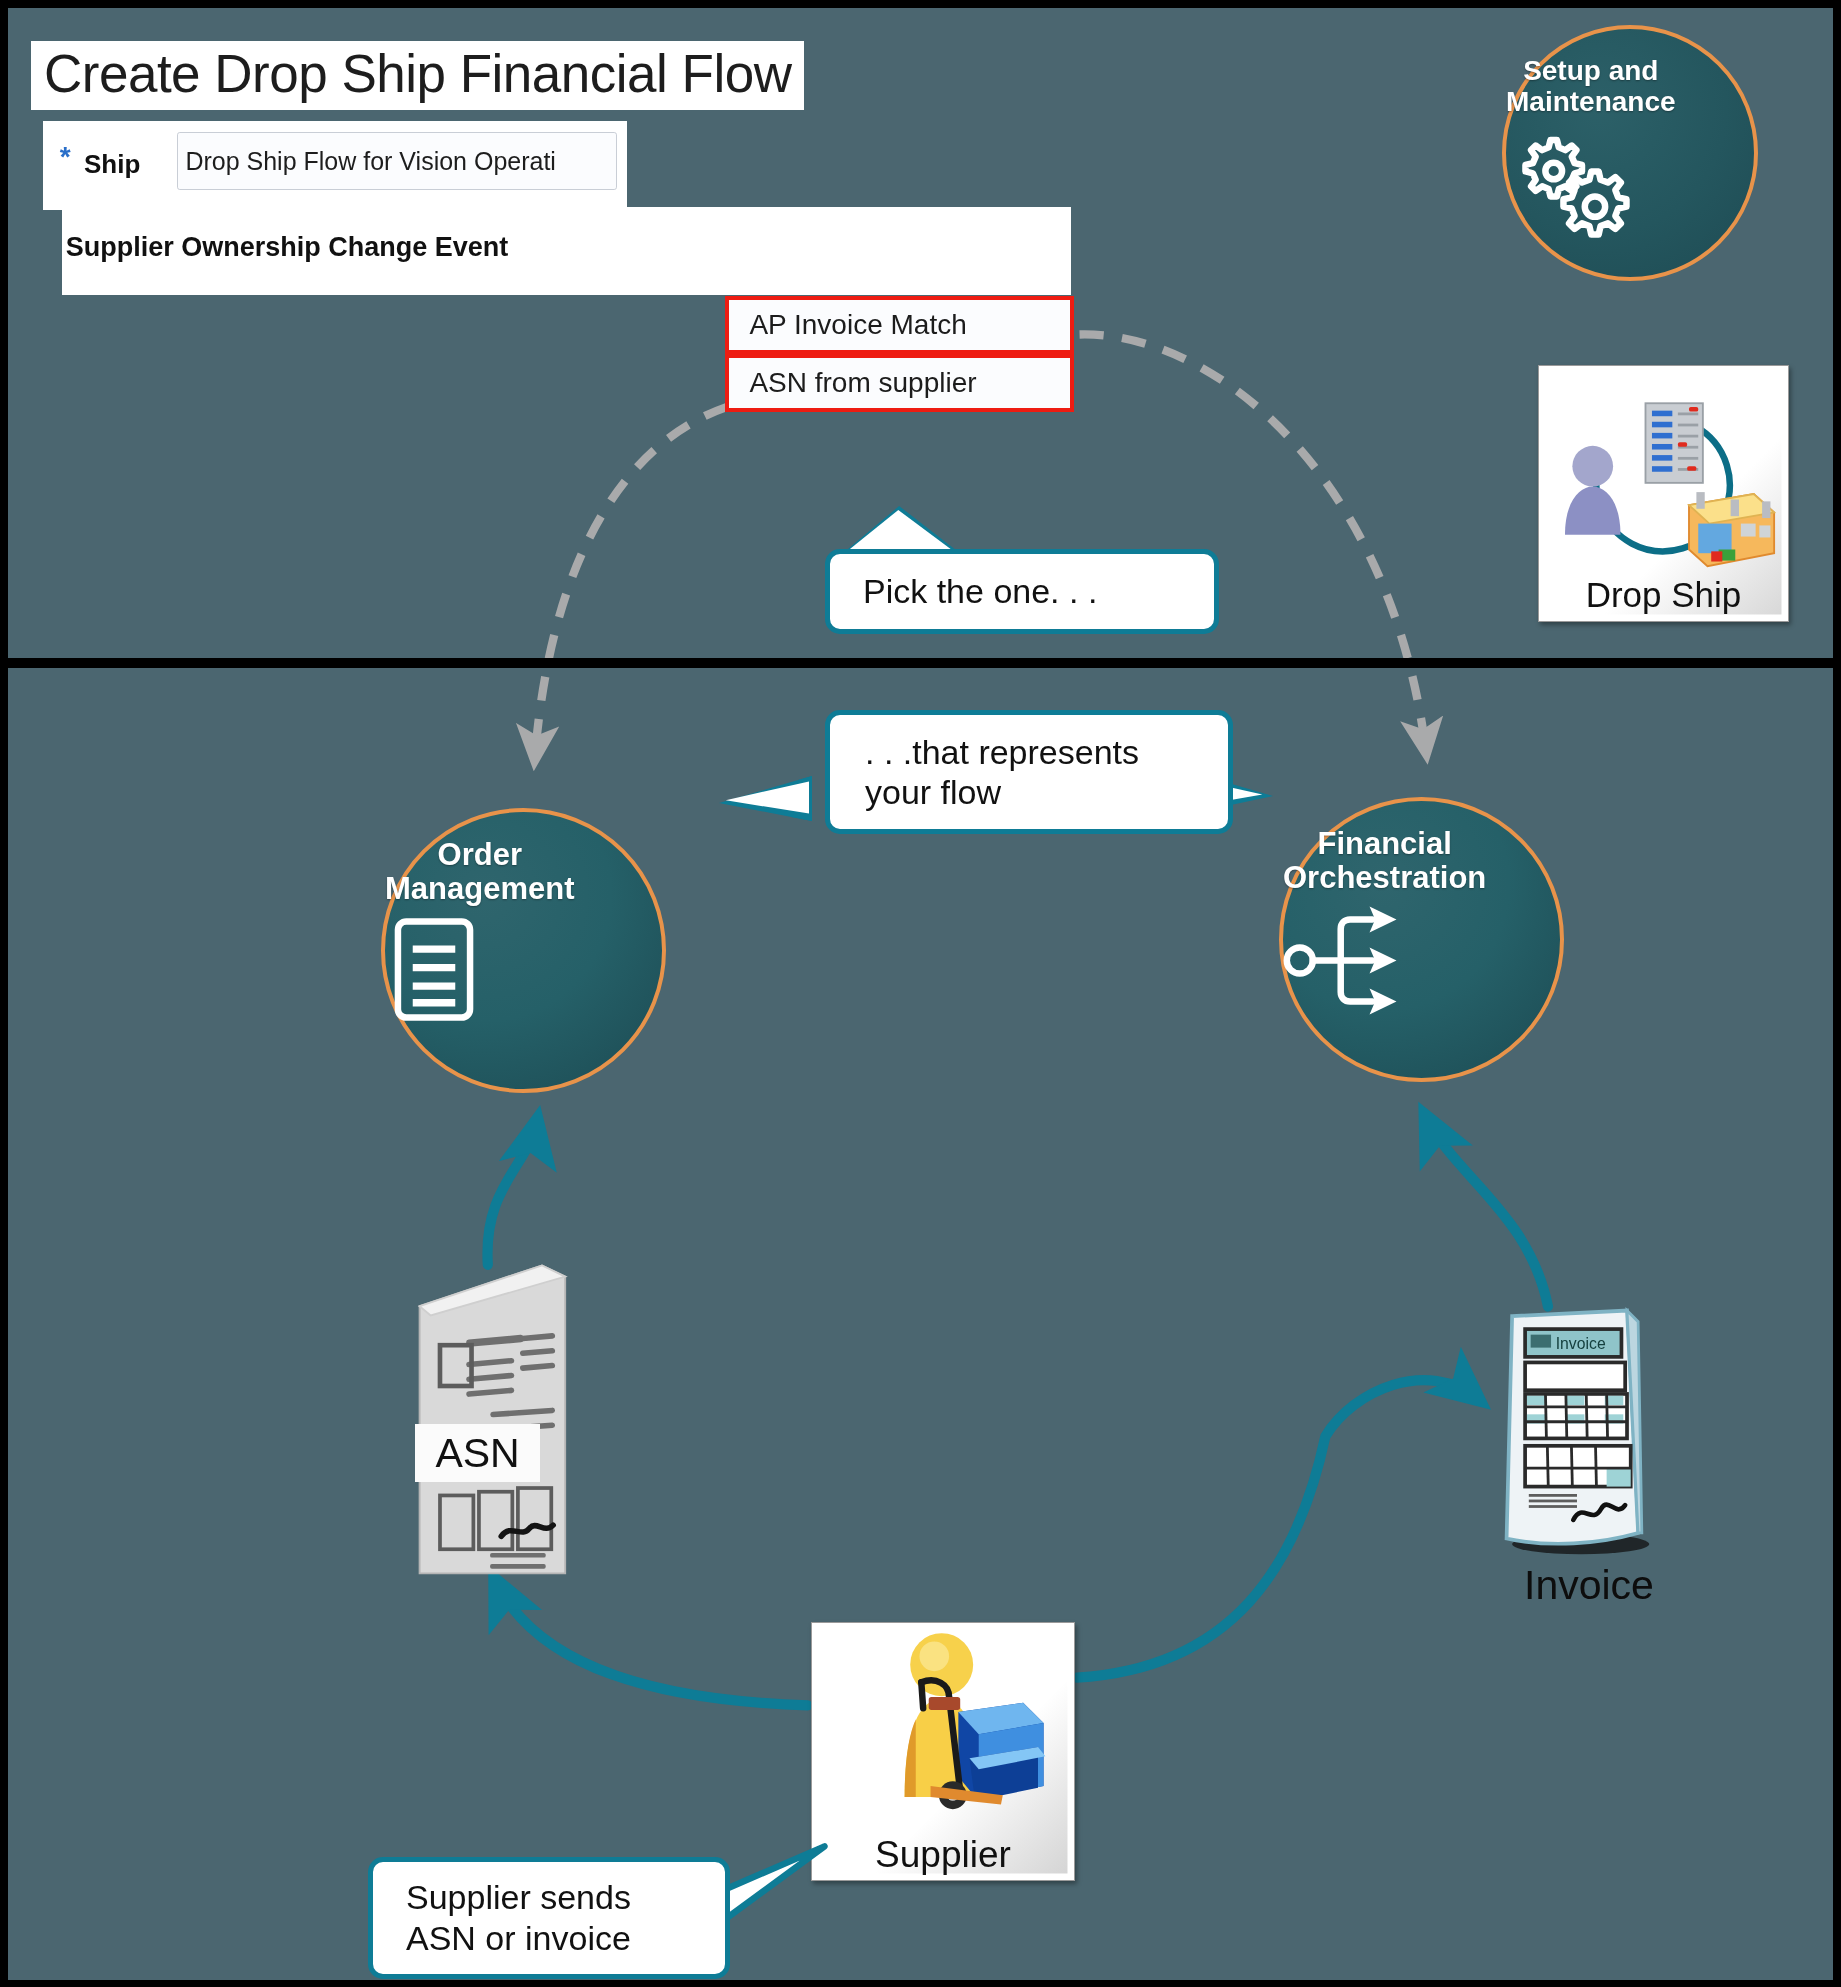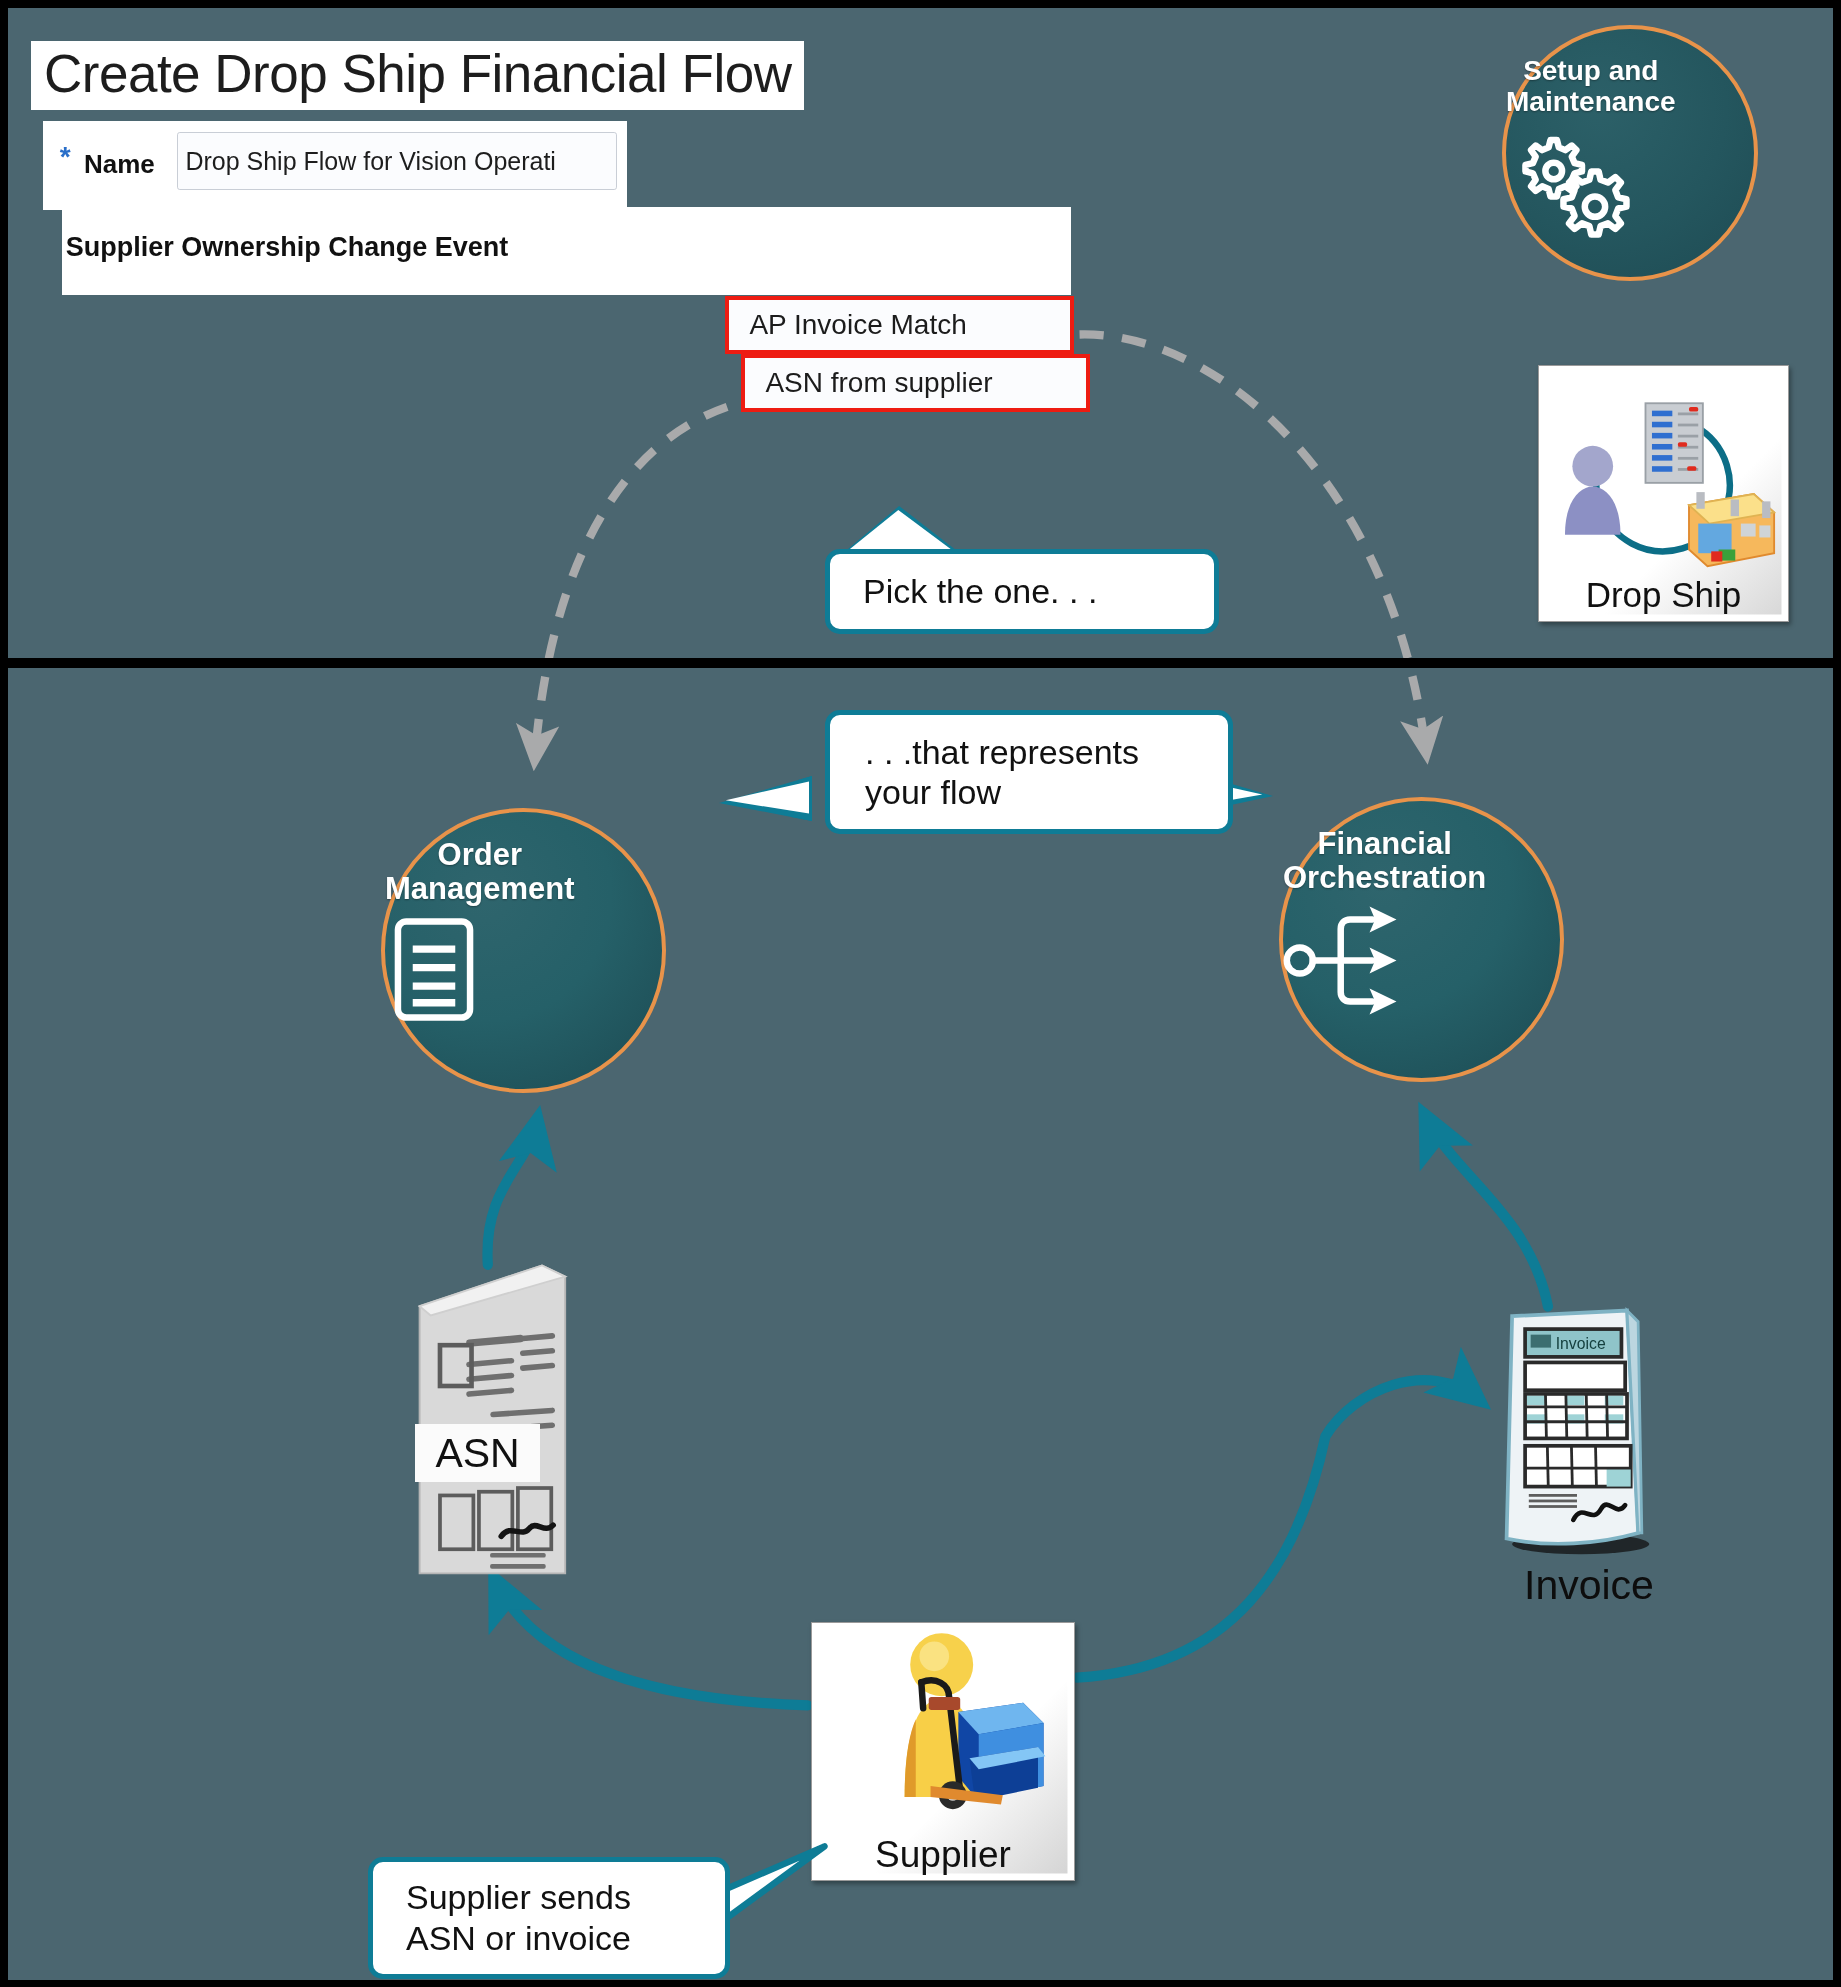--- a/index.html
+++ b/index.html
@@ -92,21 +92,21 @@
     width:349px;height:58px;
     background:#fbfcfe;
     border:4.6px solid #ee1c12;
     box-sizing:border-box;
     display:flex;align-items:center;
     padding-left:20.4px;
     font-size:28px;color:#1c1c1c;
     white-space:nowrap;
   }
   #dd-item-0{top:0;}
-  #dd-item-1{top:58px;margin-left:16px;}
+  #dd-item-1{top:58px;}
 
   
   #setup-circle{
     position:absolute;left:1494px;top:16.7px;
     width:256px;height:256px;
     border-radius:50%;
     border:4.6px solid #e8934a;
     background:radial-gradient(circle at 38% 32%, #2c6068 0%, #24565e 55%, #1e4b53 100%);
     box-sizing:border-box;
     display:flex;flex-direction:column;align-items:flex-start;
@@ -289,21 +289,21 @@
 
     <path d="M 1660 1400 C 1640 1300 1560 1260 1528 1195" fill="none" stroke="#0e7c96" stroke-width="11" stroke-linecap="round" marker-end="url(#teal-arrow)"></path>
   </svg>
 
   <div id="top-panel">
 
     <div id="page-title">Create Drop Ship Financial Flow</div>
 
     <div id="name-card">
       <span id="required-star">*</span>
-      <span id="name-label">Name</span>
+      <span id="name-label">Ship</span>
       <div id="name-input" title="Drop Ship Flow for Vision Operations">Drop Ship Flow for Vision Operati</div>
     </div>
 
     <div id="event-card">
       <span id="event-label">Supplier Ownership Change Event</span>
     </div>
 
     <div id="event-dropdown">
       <div class="dd-item" id="dd-item-0">AP Invoice Match</div>
       <div class="dd-item" id="dd-item-1">ASN from supplier</div>

